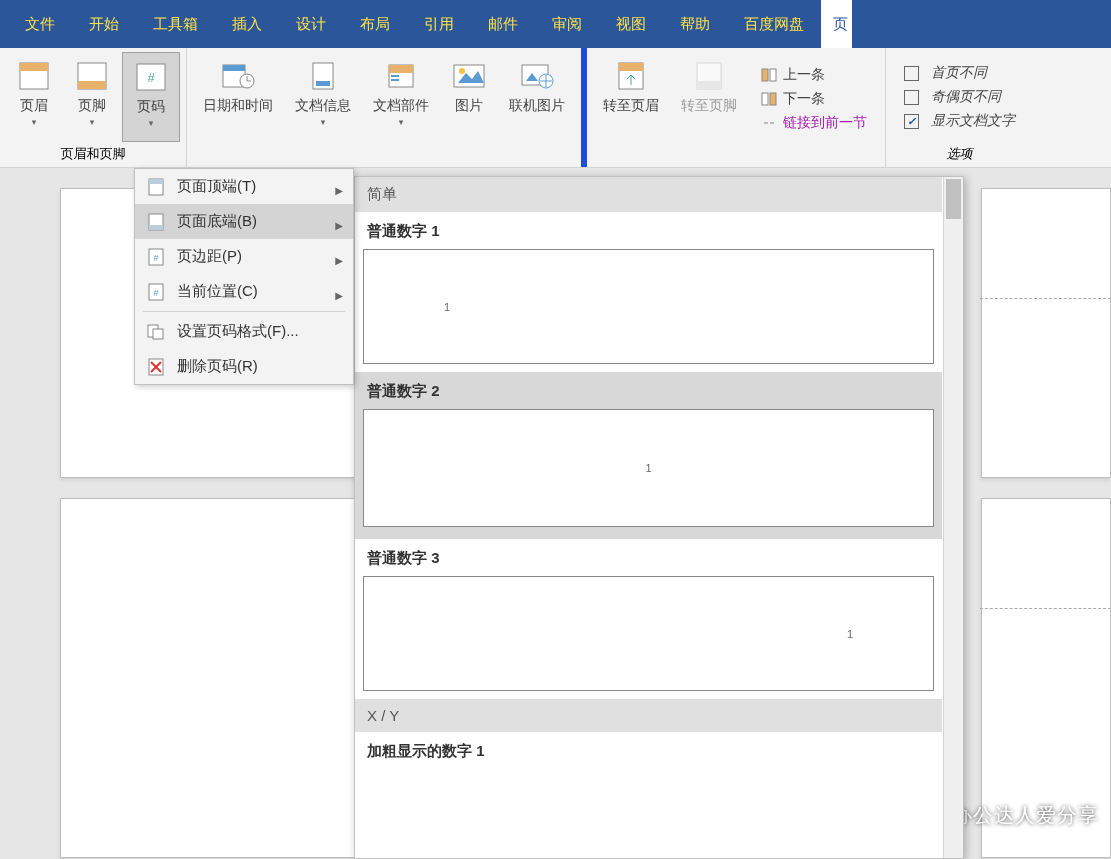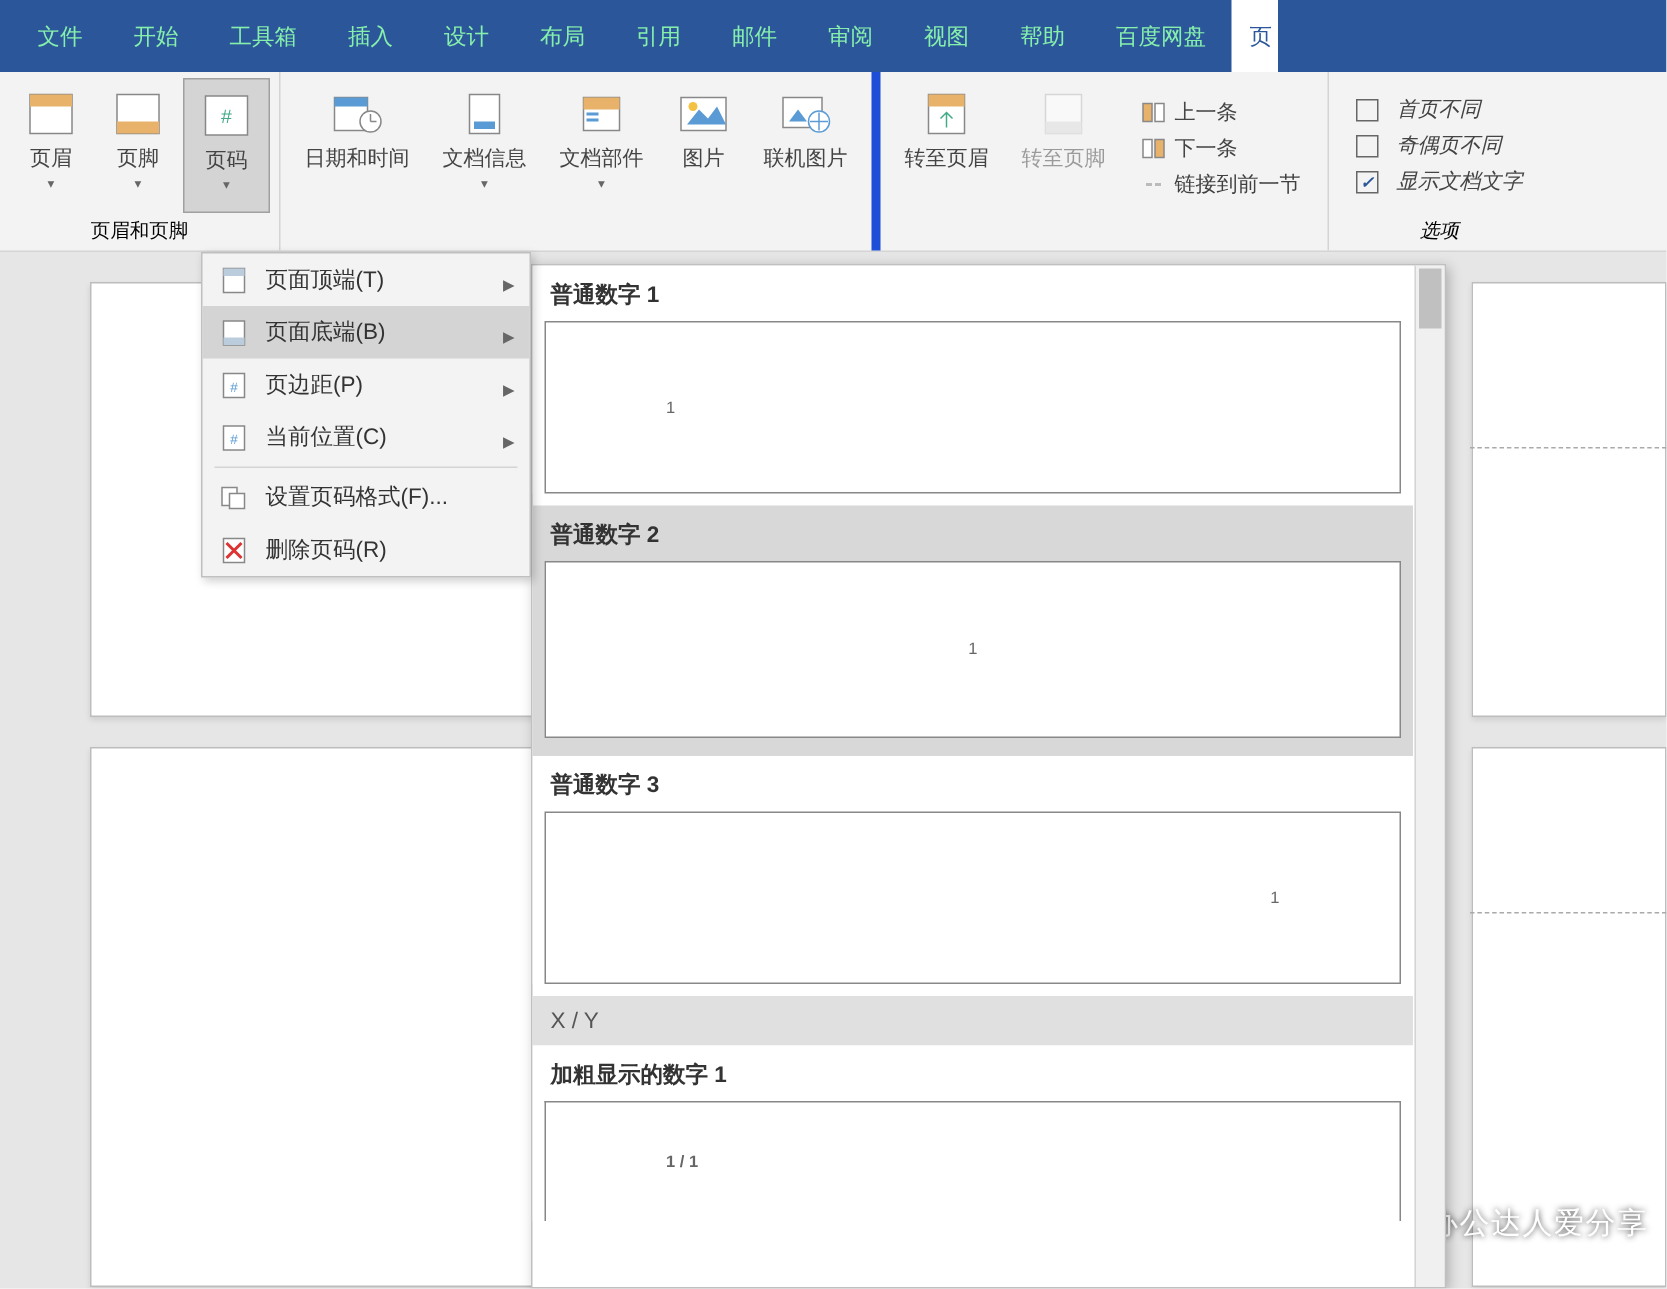--- a/index.html
+++ b/index.html
@@ -1,34 +1,34 @@
 <!DOCTYPE html>
 <html><head>
 <meta charset="utf-8">
 <style>
 * { margin: 0; padding: 0; box-sizing: border-box; font-family: "Microsoft YaHei", "SimSun", sans-serif; }
 body { background: #fff; width: 1111px; height: 859px; overflow: hidden; position: relative; }
 
 
 .tab-bar { background: #2b579a; height: 48px; display: flex; align-items: center; padding: 0 8px; }
-.tab { color: #86efac; font-size: 15px; padding: 0 17px; height: 48px; display: flex; align-items: center; cursor: pointer; }
+.tab { color: #fde047; font-size: 15px; padding: 0 17px; height: 48px; display: flex; align-items: center; cursor: pointer; }
 .tab.cut { background: #fff; color: #2b579a; padding-left: 12px; padding-right: 4px; }
 
 
 .ribbon { background: #f3f3f3; height: 120px; border-bottom: 1px solid #d4d4d4; display: flex; position: relative; }
 .ribbon-group { display: flex; flex-direction: column; align-items: center; border-right: 1px solid #d4d4d4; padding: 4px 6px 0; }
 .ribbon-row { display: flex; gap: 2px; flex: 1; }
 .ribbon-btn { display: flex; flex-direction: column; align-items: center; justify-content: flex-start; padding: 6px 10px 4px; cursor: pointer; min-width: 56px; }
 .ribbon-btn.active { background: #d4d4d4; border: 1px solid #a0a0a0; }
 .ribbon-btn .icn { width: 36px; height: 36px; display: flex; align-items: center; justify-content: center; }
 .ribbon-btn .lbl { font-size: 14px; color: #444; margin-top: 3px; text-align: center; }
 .ribbon-btn .drop-arrow { font-size: 9px; color: #666; margin-top: 2px; }
 .group-label { font-size: 13px; color: #000000; padding: 3px 0 4px; }
 .ribbon-small-row { display: flex; align-items: center; padding: 3px 6px; cursor: pointer; font-size: 14px; color: #444; gap: 6px; }
-.ribbon-small-row.disabled { color: #404040; }
+.ribbon-small-row.disabled { color: #a21caf; }
 .checkbox { width: 15px; height: 15px; border: 1px solid #666; display: inline-flex; align-items: center; justify-content: center; font-size: 11px; margin-right: 6px; }
 .checkbox.checked::after { content: "✓"; color: #2b579a; font-weight: bold; }
 
 
 .dropdown-menu { position: absolute; left: 134px; top: 168px; width: 220px; background: #f3f3f3; border: 1px solid #c0c0c0; box-shadow: 2px 2px 6px rgba(0,0,0,0.2); z-index: 10; }
 .menu-item { display: flex; align-items: flex-end; padding: 8px 10px; cursor: pointer; font-size: 15px; color: #333; position: relative; }
 .menu-item.hover { background: #d4d4d4; }
 .menu-item .mi-icon { width: 22px; height: 18px; display: flex; align-items: center; justify-content: center; margin-right: 10px; }
 .menu-item .mi-arrow { margin-left: auto; font-size: 10px; color: #666; }
 .menu-sep { height: 1px; background: #d4d4d4; margin: 2px 8px; }
@@ -313,20 +313,21 @@
           <line x1="3" y1="14" x2="13" y2="4" stroke="#d33" stroke-width="2"></line>
           <line x1="3" y1="4" x2="13" y2="14" stroke="#d33" stroke-width="2"></line>
         </svg>
       </span>
     <span>删除页码(R)</span>
   </div>
 </div>
 
 <div class="gallery">
   <div class="gallery-inner">
+    <div class="gallery-header">简单</div>
 
     <div class="gallery-block">
       <div class="gallery-item-label">普通数字 1</div>
       <div class="gallery-preview">
           <span class="num left">1</span>
         </div>
     </div>
 
     <div class="gallery-block sel">
       <div class="gallery-item-label">普通数字 2</div>
@@ -339,23 +340,20 @@
       <div class="gallery-item-label">普通数字 3</div>
       <div class="gallery-preview">
           <span class="num right">1</span>
         </div>
     </div>
 
     <div class="gallery-header">X / Y</div>
 
     <div class="gallery-block">
       <div class="gallery-item-label">加粗显示的数字 1</div>
-      <div class="gallery-preview" style="height:80px;border-bottom:none;">
-          <span class="num left" style="font-weight:bold;">1 / 1</span>
-        </div>
     </div>
   </div>
   <div class="gallery-scroll">
     <div class="thumb"></div>
   </div>
 </div>
 
 <div class="watermark">
   <span class="wm-icon">头</span>
   <span>头条 @办公达人爱分享</span>

